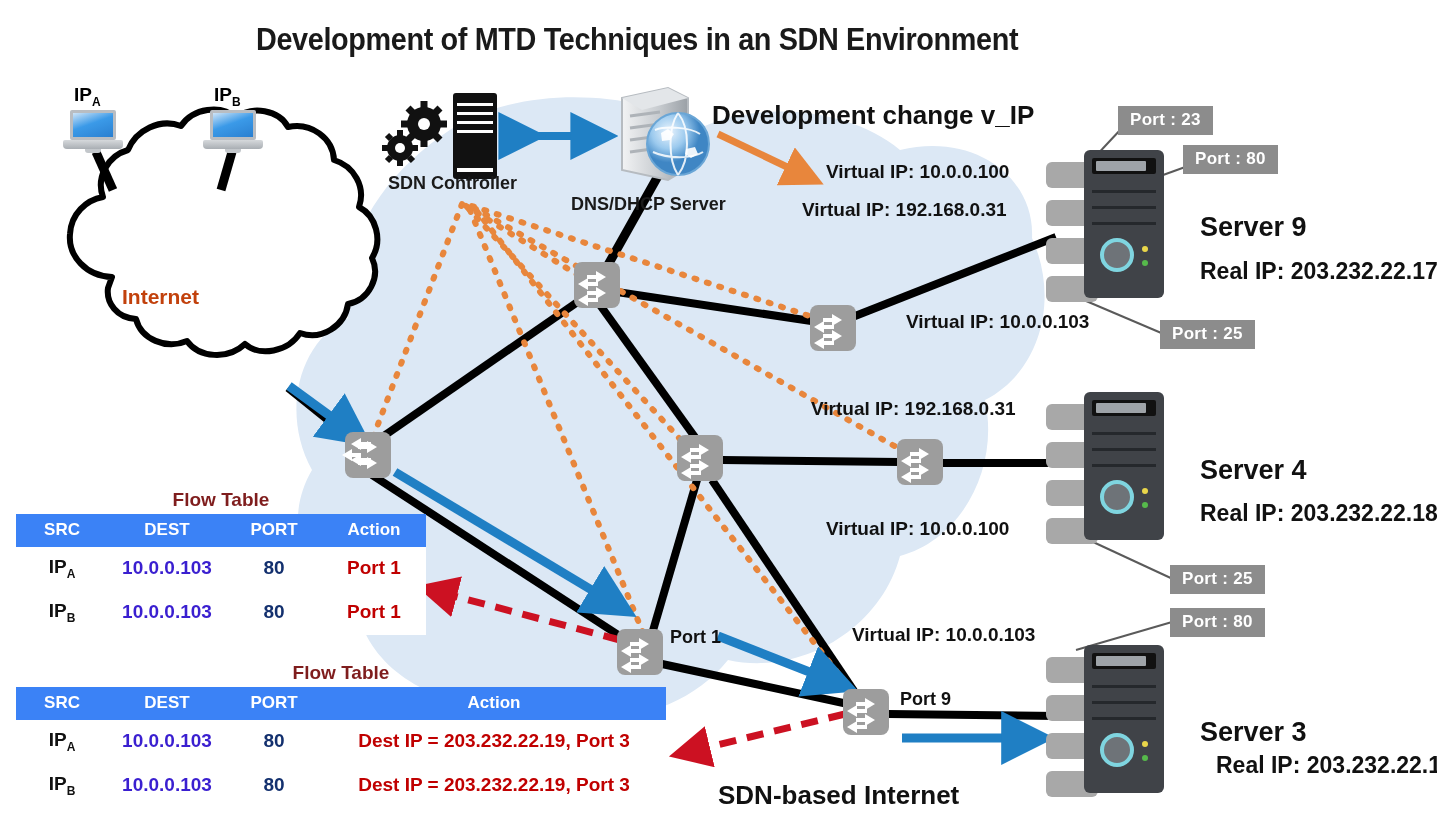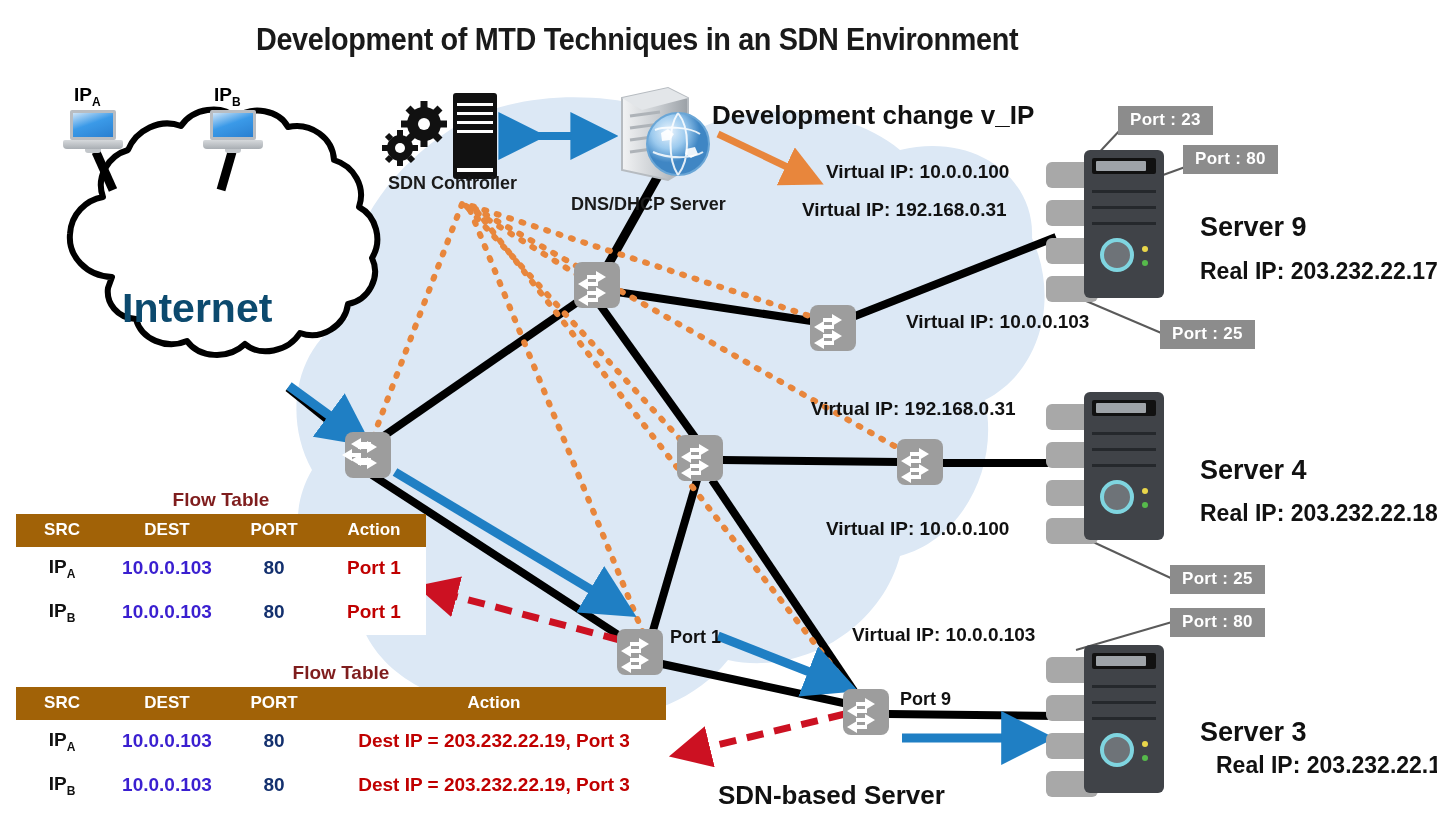--- a/index.html
+++ b/index.html
@@ -5,36 +5,36 @@
   html,body{margin:0;padding:0;background:#ffffff;}
   body{width:1437px;height:816px;position:relative;overflow:hidden;
        font-family:"Liberation Sans","DejaVu Sans",sans-serif;}
   #stage{position:absolute;left:0;top:0;width:1437px;height:816px;}
   svg.layer{position:absolute;left:0;top:0;width:1437px;height:816px;overflow:visible;}
   .abs{position:absolute;}
   .title{font-size:31px;font-weight:bold;color:#1a1a1a;letter-spacing:-0.4px;
          transform:scaleX(0.93);transform-origin:left center;white-space:nowrap;}
   .lbl{font-size:18px;font-weight:bold;color:#1a1a1a;white-space:nowrap;}
   .lbl-big{font-size:26px;font-weight:bold;color:#111;white-space:nowrap;}
-  .lbl-internet{font-size:41px;font-weight:bold;color:#0c4a6e;white-space:nowrap;}
+  .lbl-internet{font-size:21px;font-weight:bold;color:#c2410c;white-space:nowrap;}
   .lbl-srv{font-size:27px;font-weight:bold;color:#111;white-space:nowrap;}
   .lbl-ip{font-size:23px;font-weight:bold;color:#111;white-space:nowrap;}
   .lbl-vip{font-size:19px;font-weight:bold;color:#111;white-space:nowrap;}
   .lbl-port{font-size:18px;font-weight:bold;color:#111;white-space:nowrap;}
   .lbl-sdnnet{font-size:26px;font-weight:bold;color:#111;white-space:nowrap;}
   .hostlbl{font-size:19px;font-weight:bold;color:#000;white-space:nowrap;}
   .hostlbl sub{font-size:12px;}
   
   .porttag{position:absolute;background:#8c8c8c;color:#ffffff;font-size:17px;
            font-weight:bold;padding:4px 12px 5px 12px;white-space:nowrap;letter-spacing:0.3px;}
   
   .ftwrap{position:absolute;}
   .fttitle{font-size:19px;font-weight:bold;color:#7f1d1d;text-align:center;margin-bottom:3px;}
   table.ft{border-collapse:collapse;table-layout:fixed;}
-  table.ft th{background:#a16207;color:#ffffff;font-size:17px;font-weight:bold;
+  table.ft th{background:#3b82f6;color:#ffffff;font-size:17px;font-weight:bold;
               padding:6px 2px 7px 2px;text-align:center;}
   table.ft td{font-size:19px;font-weight:bold;text-align:center;padding:9px 2px 10px 2px;
               background:#ffffff;}
   td.c-src{color:#111;}
   td.c-dest{color:#3a1fd0;}
   td.c-port{color:#13306e;}
   td.c-act{color:#c00000;}
   td.c-src sub{font-size:12px;}
   
   .laptop{position:absolute;width:60px;height:44px;}
@@ -327,21 +327,21 @@
   <div class="abs lbl-vip" style="left:826px;top:161px;">Virtual IP: 10.0.0.100</div>
   <div class="abs lbl-vip" style="left:802px;top:199px;">Virtual IP: 192.168.0.31</div>
   <div class="abs lbl-vip" style="left:906px;top:311px;">Virtual IP: 10.0.0.103</div>
   <div class="abs lbl-vip" style="left:811px;top:398px;">Virtual IP: 192.168.0.31</div>
   <div class="abs lbl-vip" style="left:826px;top:518px;">Virtual IP: 10.0.0.100</div>
   <div class="abs lbl-vip" style="left:852px;top:624px;">Virtual IP: 10.0.0.103</div>
 
   <div class="abs lbl-port" style="left:670px;top:627px;">Port 1</div>
   <div class="abs lbl-port" style="left:900px;top:689px;">Port 9</div>
 
-  <div class="abs lbl-sdnnet" style="left:718px;top:780px;">SDN-based Server</div>
+  <div class="abs lbl-sdnnet" style="left:718px;top:780px;">SDN-based Internet</div>
 
   <div class="porttag" style="left:1118px;top:106px;">Port : 23</div>
   <div class="porttag" style="left:1183px;top:145px;">Port : 80</div>
   <div class="porttag" style="left:1160px;top:320px;">Port : 25</div>
   <div class="porttag" style="left:1170px;top:565px;">Port : 25</div>
   <div class="porttag" style="left:1170px;top:608px;">Port : 80</div>
 
   <div class="abs" style="left:1046px;top:150px;">
     <div class="ptab" style="left:0px;top:12px;"></div>
     <div class="ptab" style="left:0px;top:50px;"></div>

